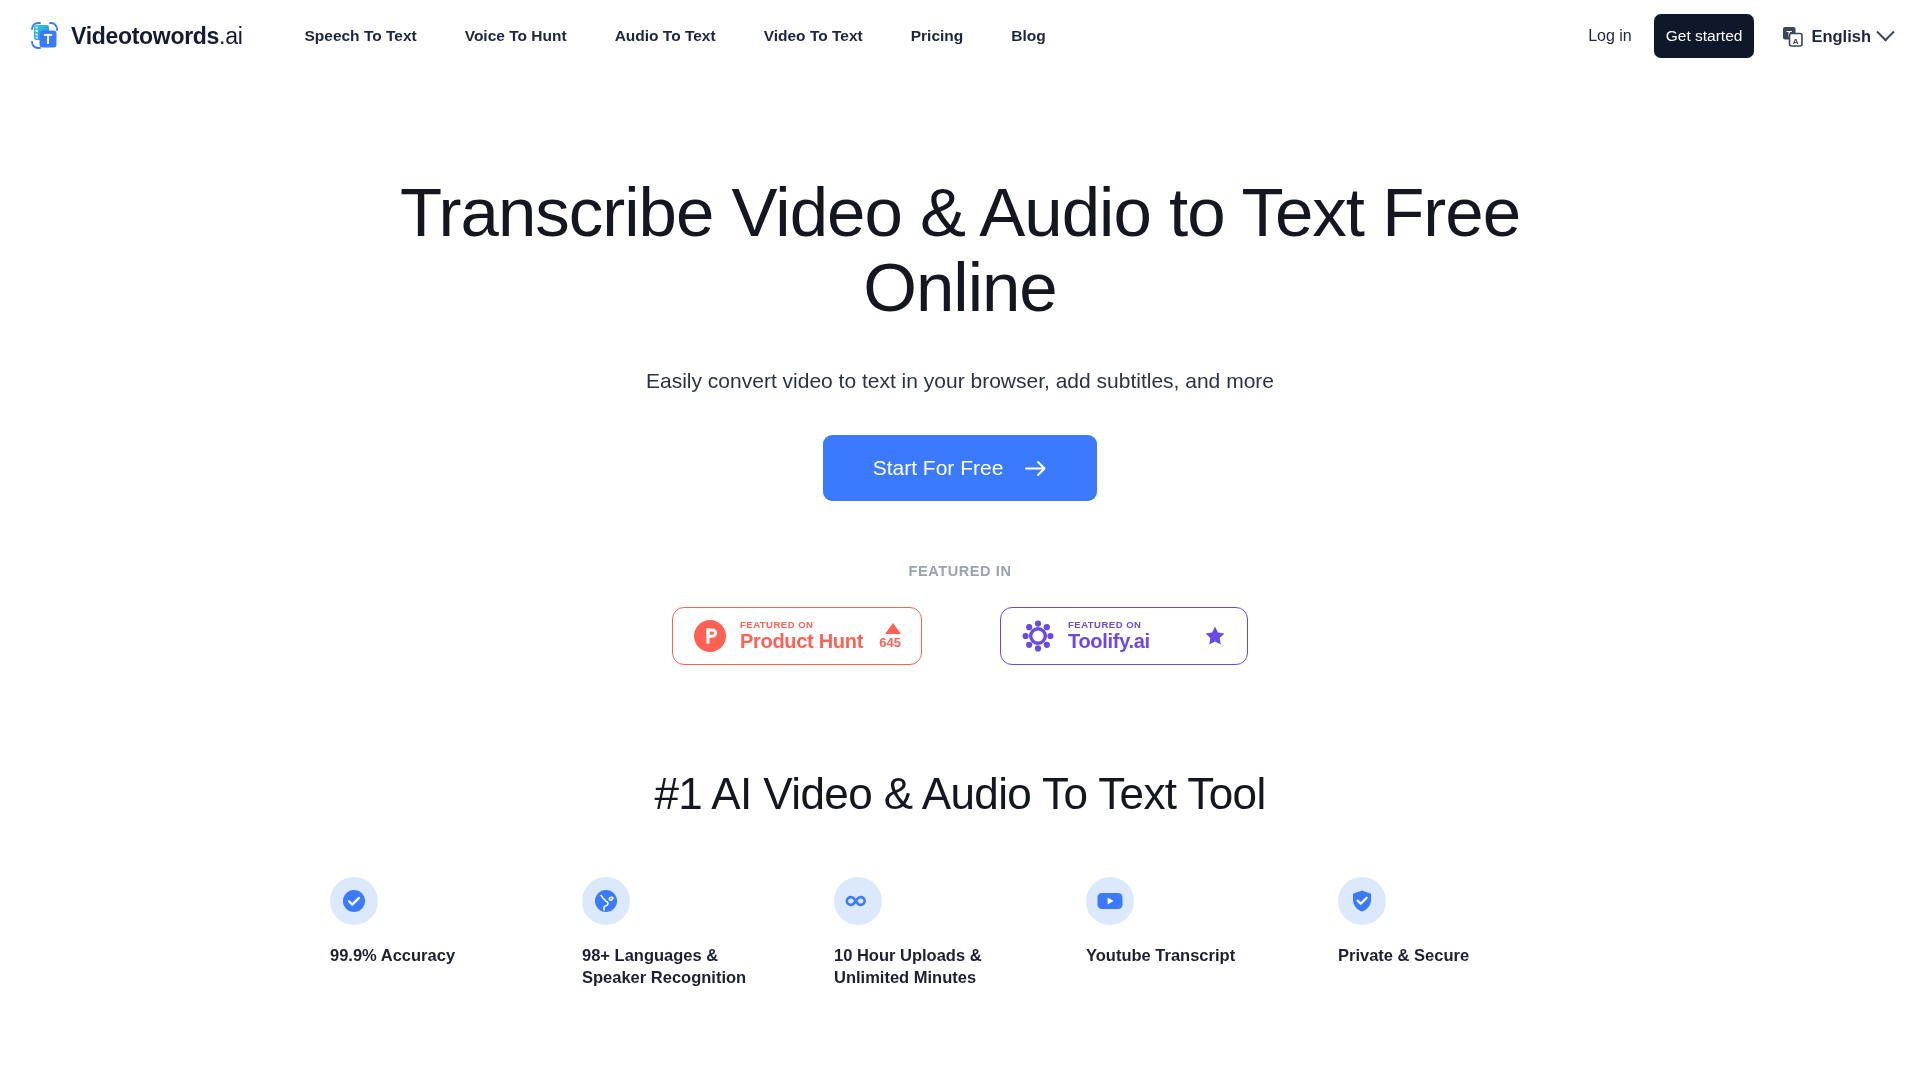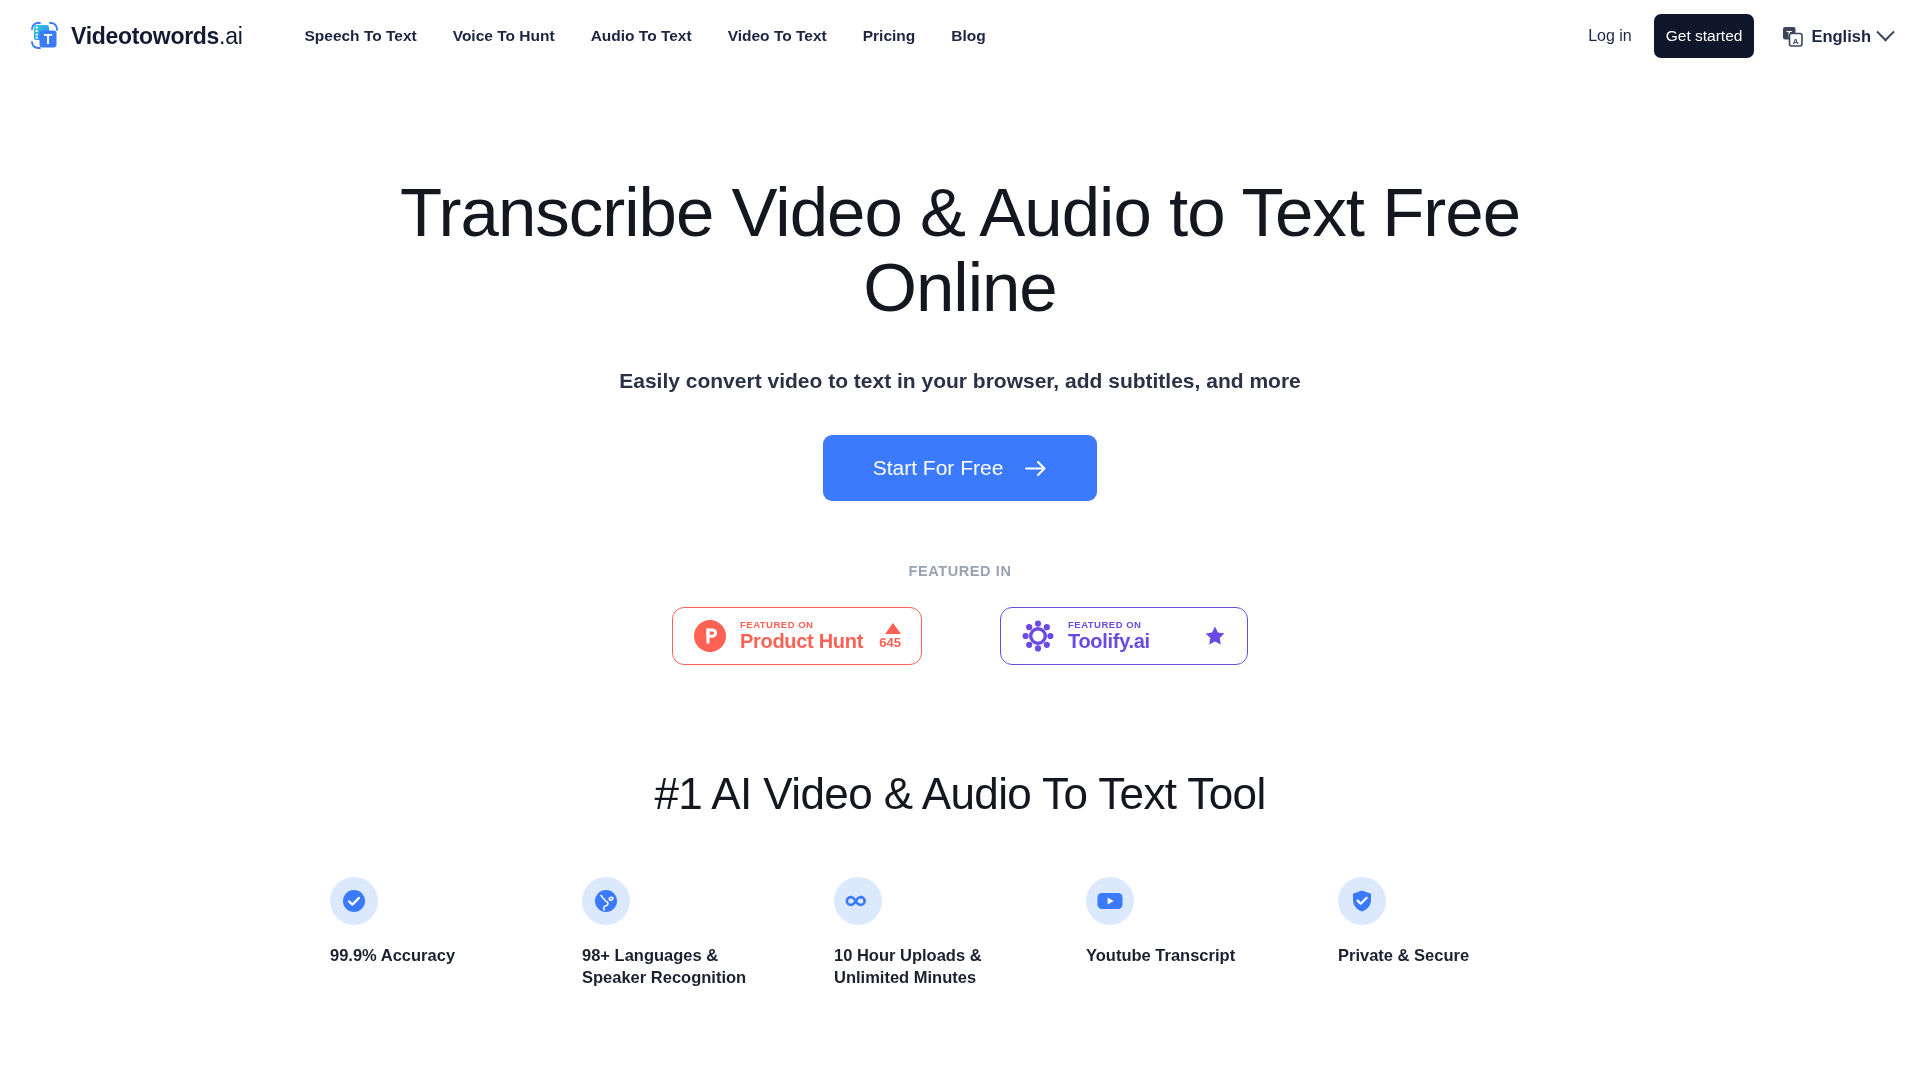--- a/index.html
+++ b/index.html
@@ -31,21 +31,21 @@
     font-weight: 700;
     letter-spacing: -0.3px;
     color: #131b33;
     white-space: nowrap;
   }
   .brand-text .suffix { color: #131b33; font-weight: 500; }
 
   .nav {
     display: flex;
     align-items: center;
-    gap: 36px;
+    gap: 48px;
     flex: 1;
   }
   .nav-item {
     font-size: 15.5px;
     font-weight: 700;
     color: #1c2541;
     white-space: nowrap;
     cursor: pointer;
   }
 
@@ -129,21 +129,21 @@
     color: #14171f;
     letter-spacing: -1px;
     max-width: 1180px;
     margin-left: auto;
     margin-right: auto;
   }
   .hero-sub {
     margin-top: 44px;
     font-size: 21px;
     color: #2b3246;
-    font-weight: 700;
+    font-weight: 400;
   }
   .cta-wrap { margin-top: 42px; }
   .cta-btn {
     display: inline-flex;
     align-items: center;
     justify-content: center;
     gap: 22px;
     background: #3b7afc;
     color: #ffffff;
     font-size: 21px;

